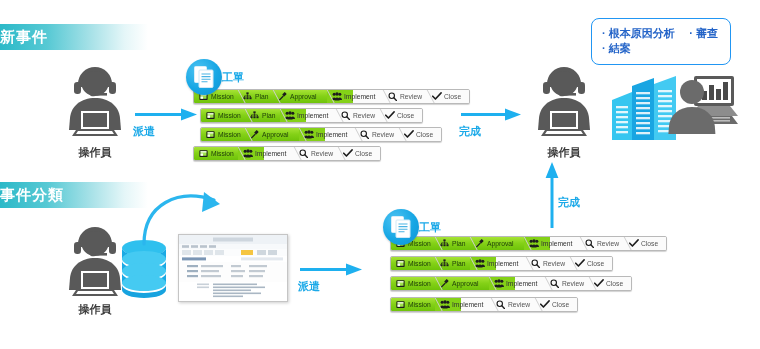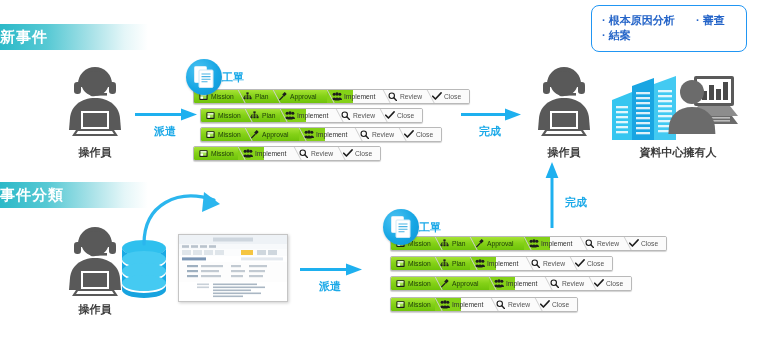--- a/index.html
+++ b/index.html
@@ -21,21 +21,21 @@
     background:linear-gradient(90deg,#2bb9c8 0%,#57c9d4 32%,#a9e2e8 62%,#e4f6f8 84%,#ffffff 100%);
   }
 
   
   .caption{
     position:absolute;text-align:center;
     font-size:11px;color:#3b3b3b;font-weight:bold;
     white-space:nowrap;
   }
   .bluelabel{
-    position:absolute;text-align:center;
+    position:absolute;text-align:left;
     font-size:11px;color:#1ba9e8;font-weight:bold;
     white-space:nowrap;
   }
   .worktag{
     position:absolute;font-size:11px;color:#1ba9e8;font-weight:bold;
     white-space:nowrap;
   }
 
   
   .legend{
@@ -111,21 +111,21 @@
 
 <div class="stage">
 
   <div class="banner" style="left:0;top:24px;width:148px;">
     <span>新事件</span>
   </div>
   <div class="banner" style="left:0;top:182px;width:148px;">
     <span>事件分類</span>
   </div>
 
-  <div class="legend" style="left:591px;top:5px;width:156px;height:47px;">
+  <div class="legend" style="left:591px;top:18px;width:140px;height:47px;">
     <div class="legend-row">
       <div class="legend-cell legend-col1">
         <span class="dot">·</span><span>根本原因分析</span>
       </div>
       <div class="legend-cell">
         <span class="dot">·</span><span>審查</span>
       </div>
     </div>
     <div class="legend-row">
       <div class="legend-cell">
@@ -483,23 +483,20 @@
           <rect x="90" y="50" width="30" height="1.6"></rect>
         </g>
       </g>
 
       <g fill="#6b6b6b">
         <circle cx="82" cy="22" r="12"></circle>
         <path d="M82 37c-13 0-22 8-23 19l-.6 8h47l-.6-8c-1-11-10-19-22.8-19z"></path>
       </g>
     </svg>
   </div>
-  <div class="caption" style="left:618px;top:145px;width:120px;">
-    <span>資料中心擁有人</span>
-  </div>
 
   <div class="arrowV" style="left:545px;top:160px;width:14px;height:68px;">
     <svg width="14" height="68" viewBox="0 0 14 68">
       <path d="M7 68V16" stroke="#1eb0ef" stroke-width="3" fill="none"></path>
       <path d="M0.6 18 L7 2 L13.4 18 Z" fill="#1eb0ef"></path>
     </svg>
   </div>
   <div class="bluelabel" style="left:558px;top:195px;width:36px;">
     <span>完成</span>
   </div>

